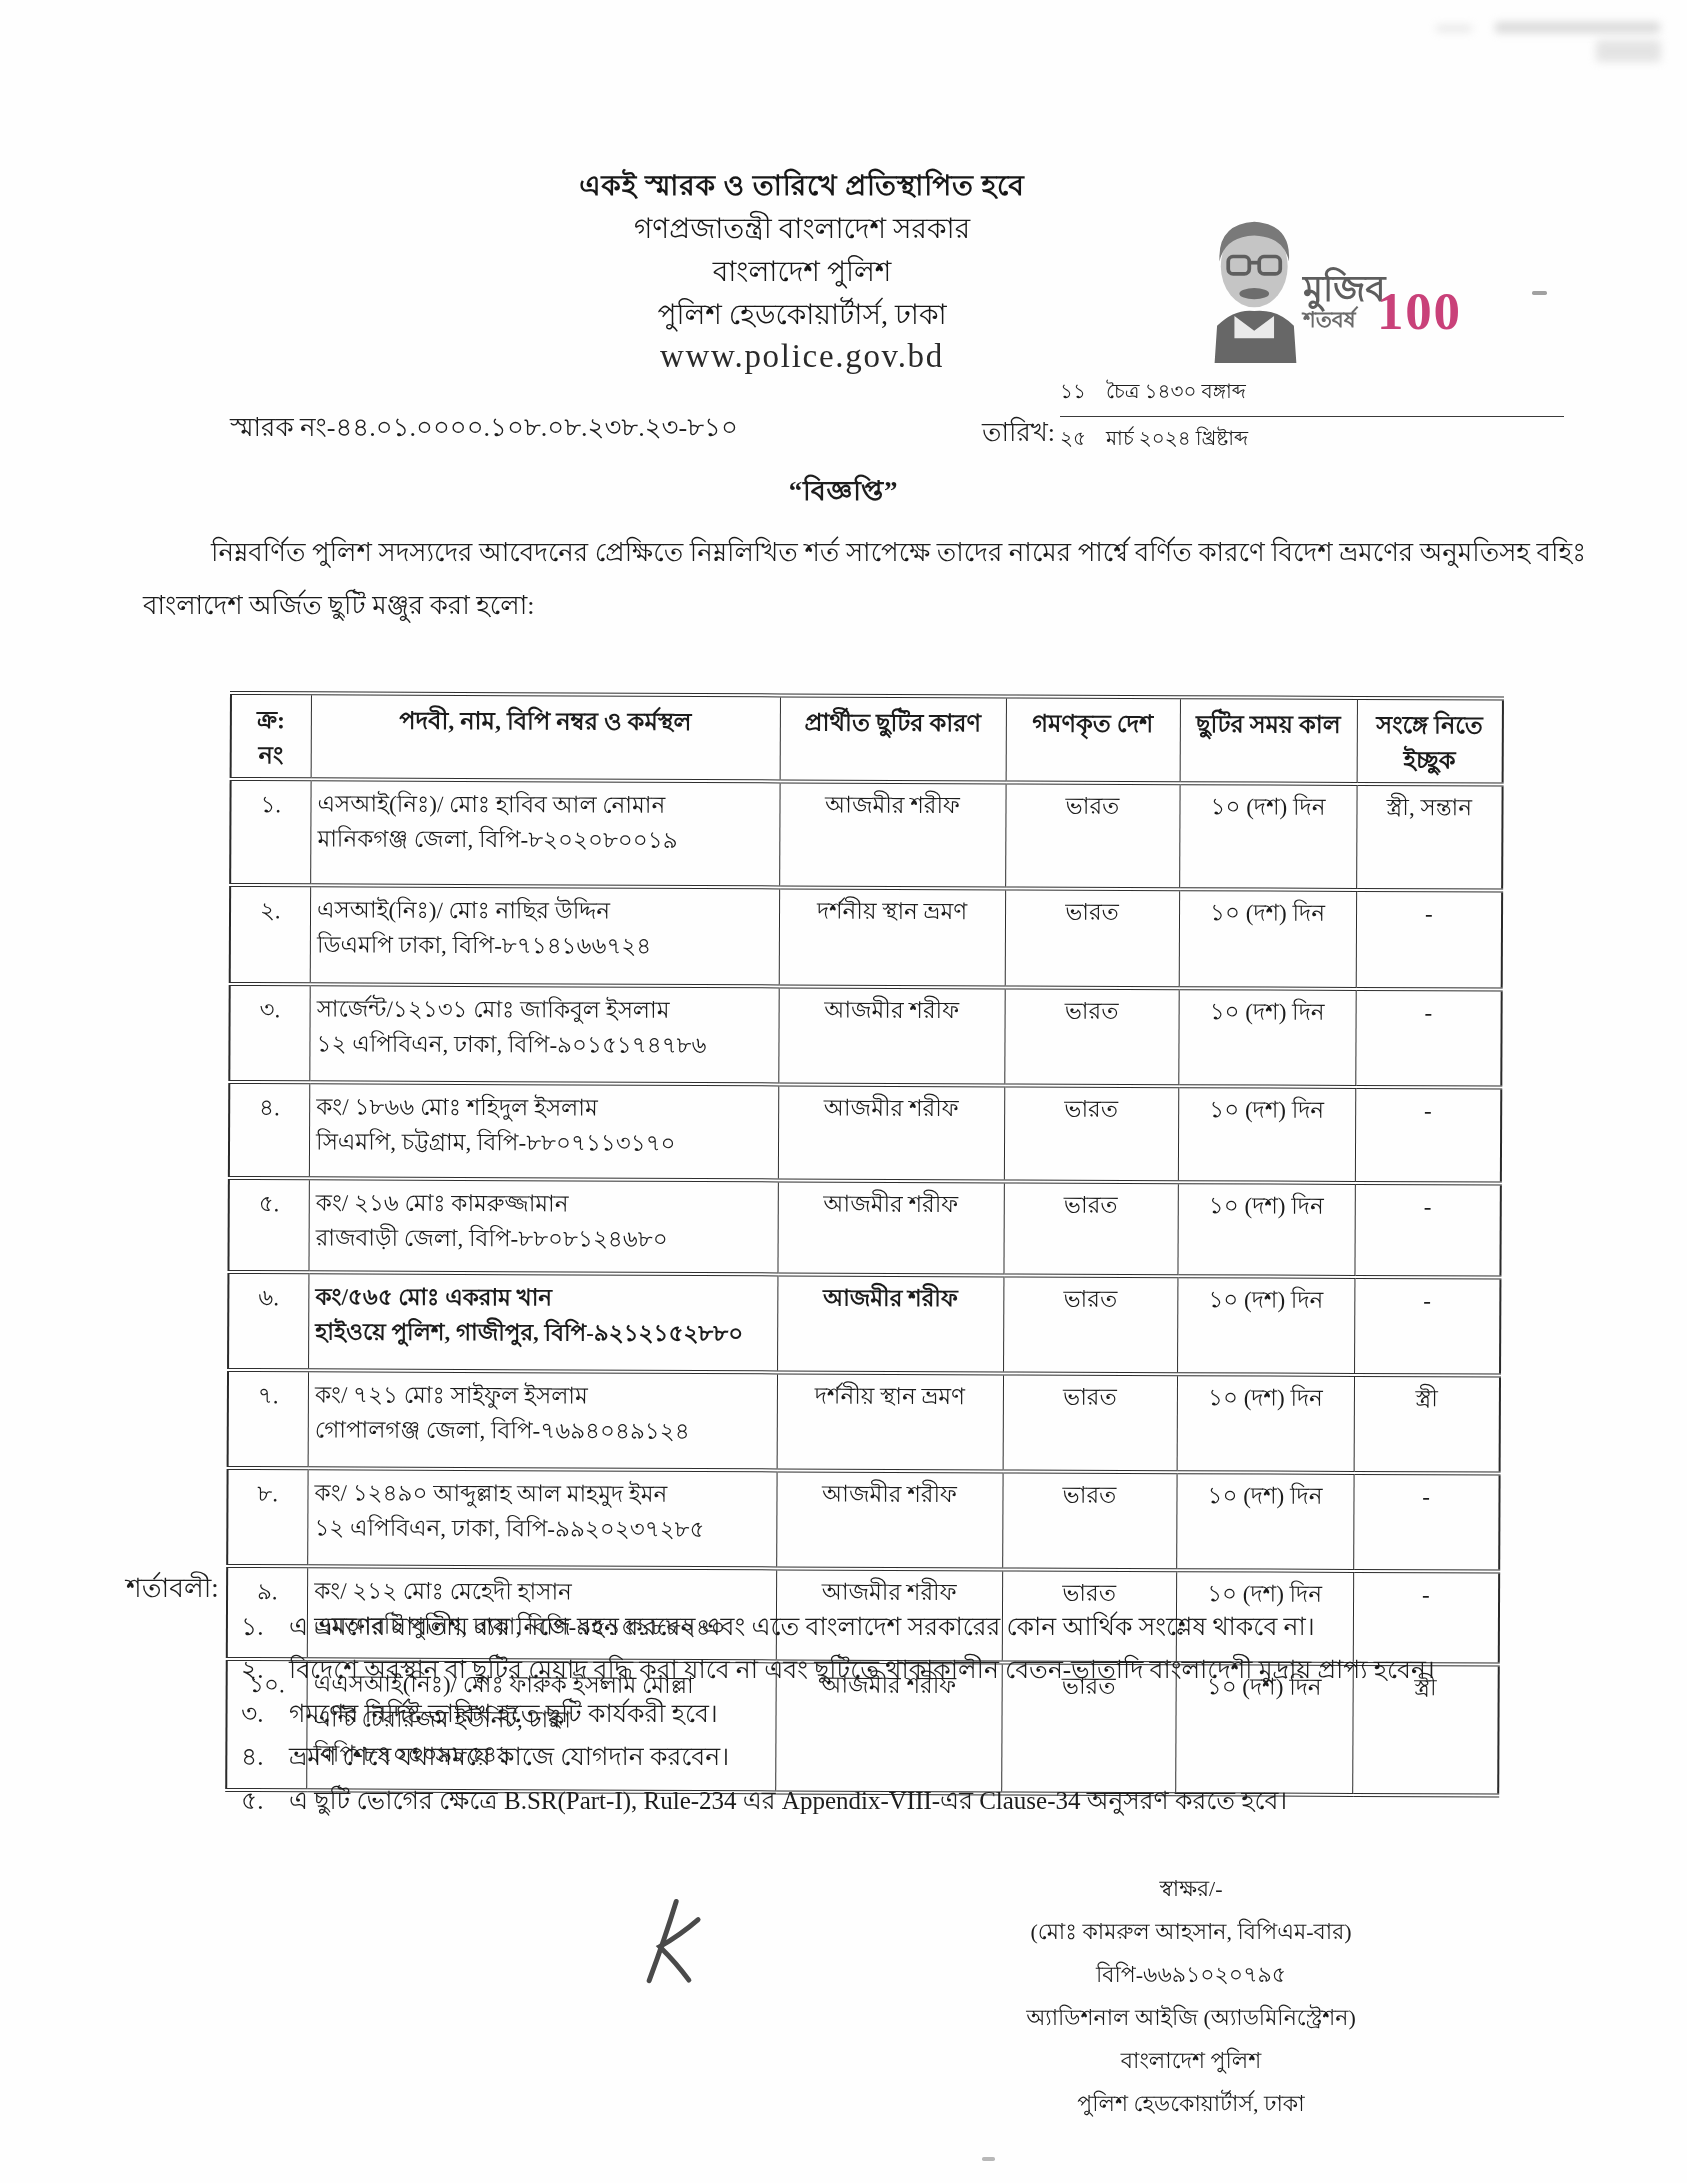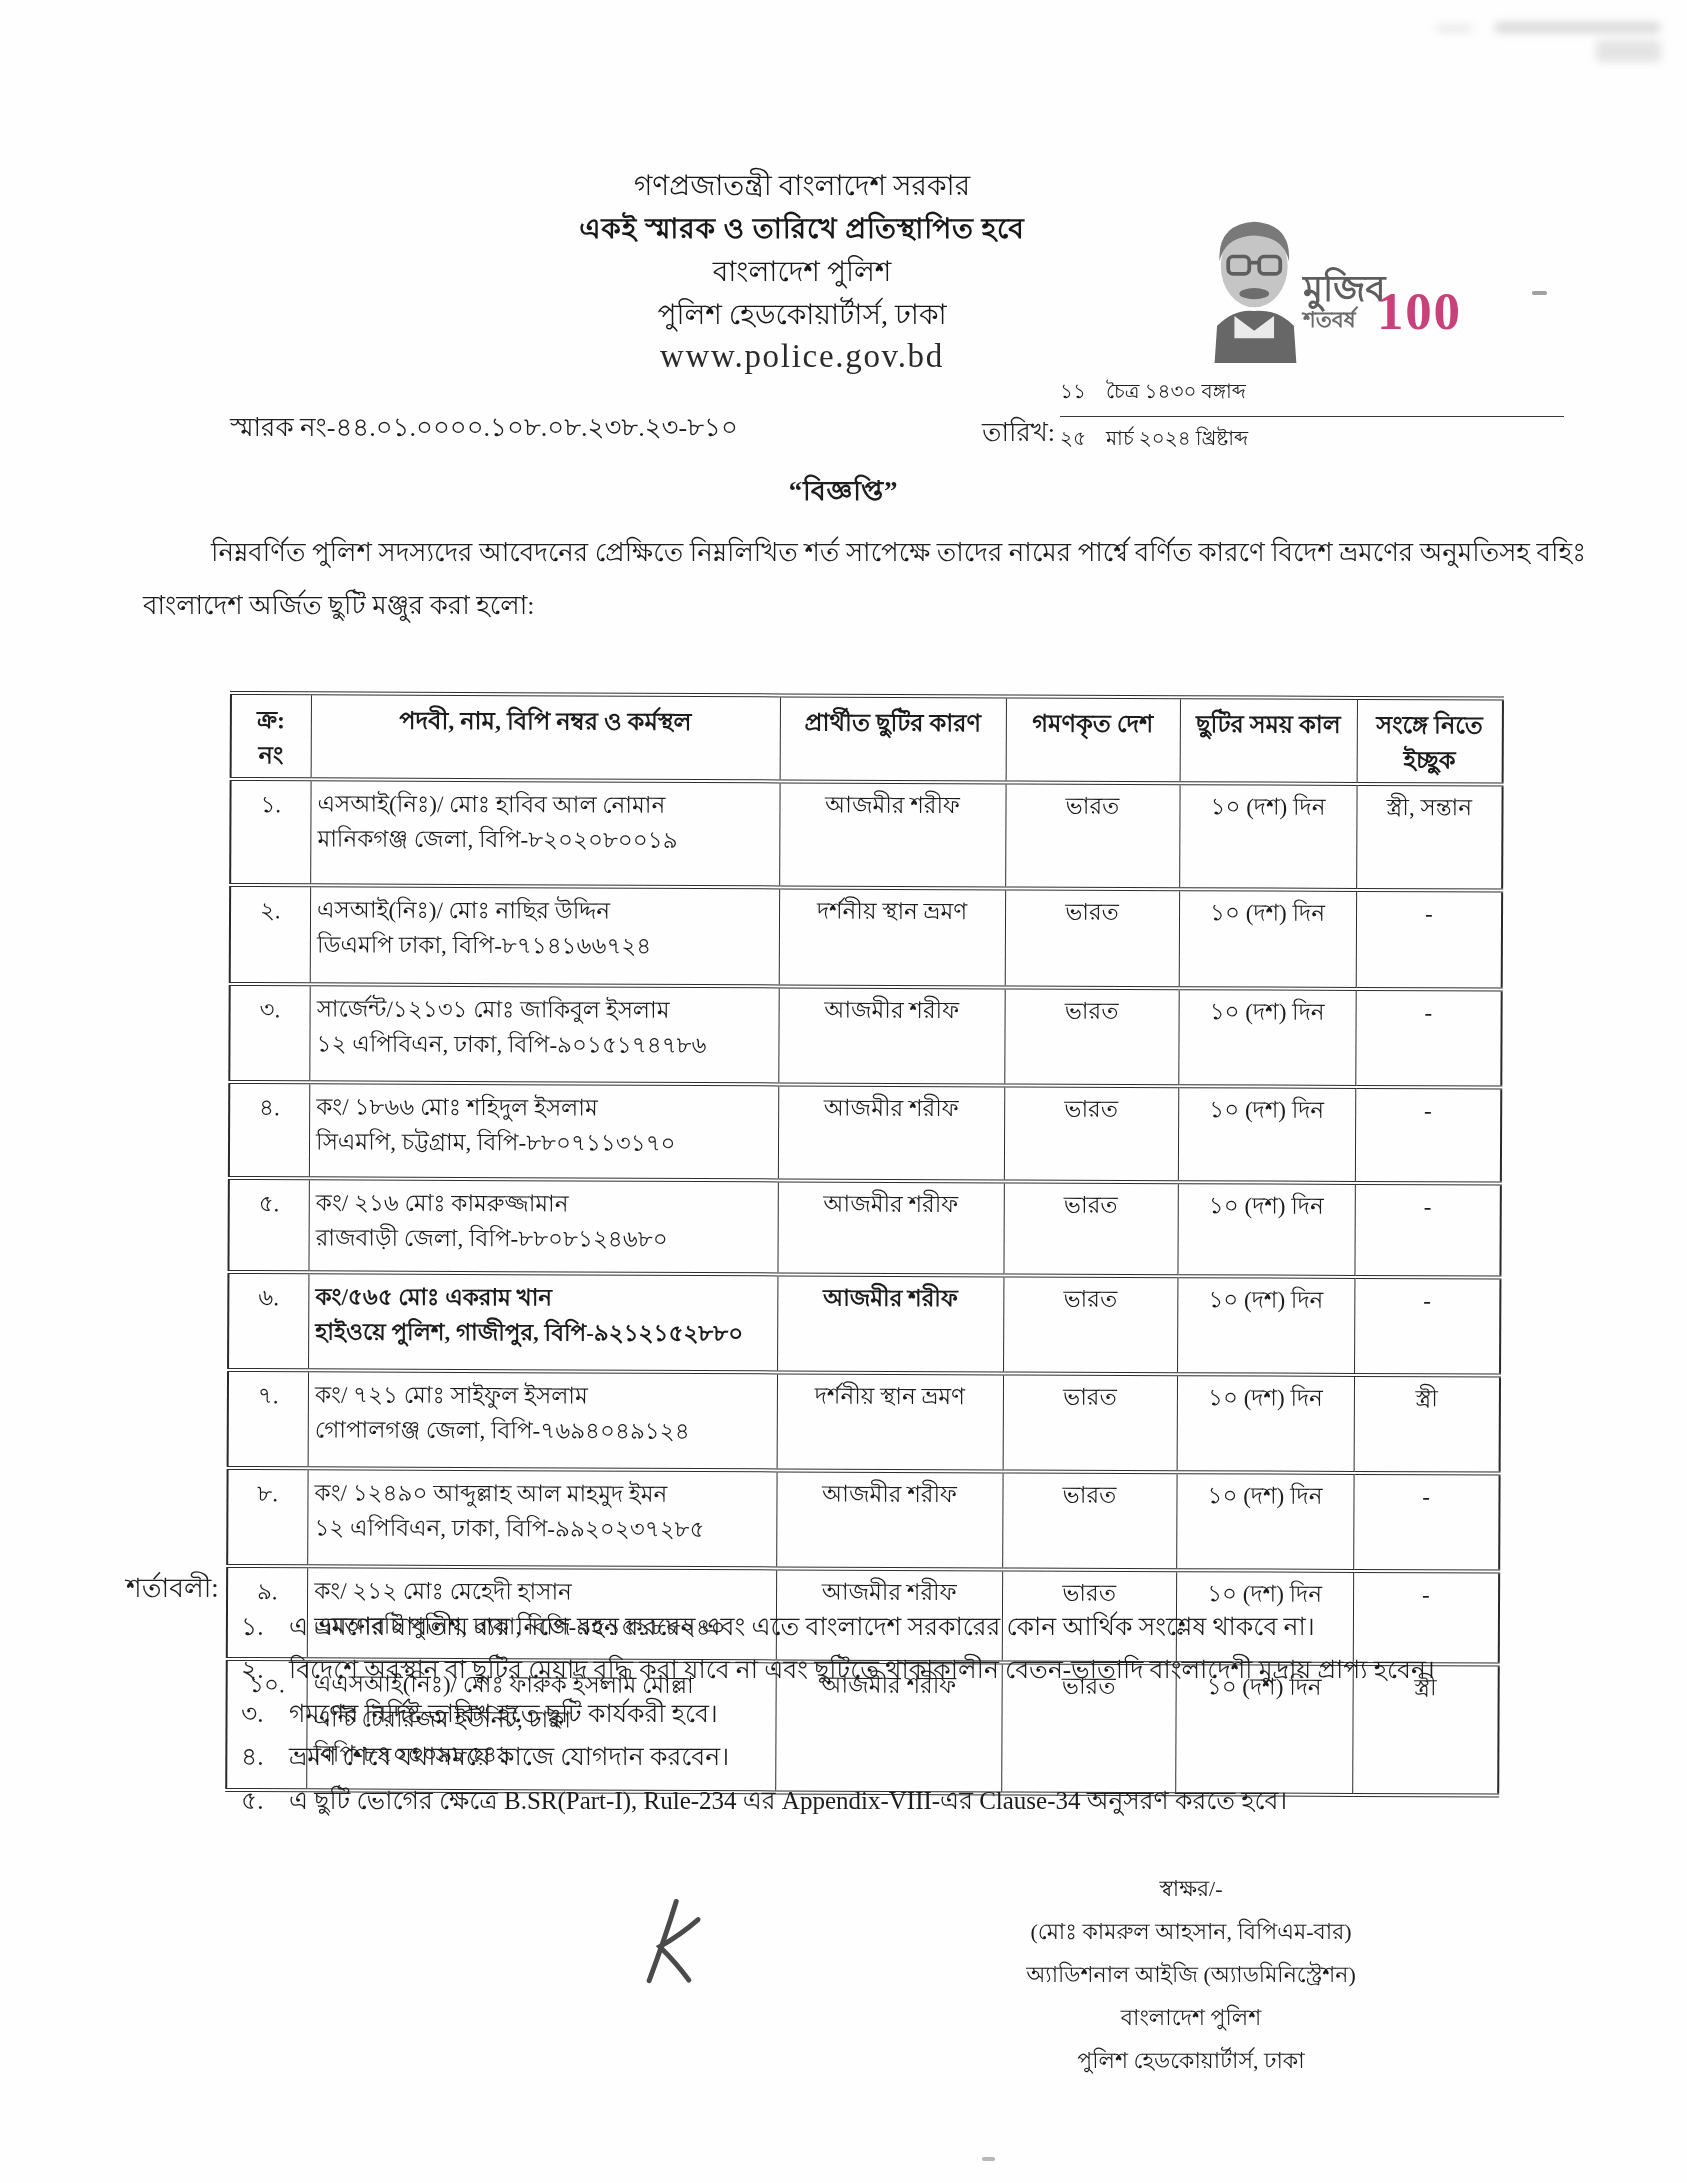--- a/index.html
+++ b/index.html
@@ -73,22 +73,22 @@
 
 <div class="page">
 
   <div class="abs smudge sm1"></div>
   <div class="abs smudge sm2"></div>
   <div class="abs smudge sm3"></div>
   <div class="abs dash1"></div>
   <div class="abs dash2"></div>
 
   <div class="abs head-block">
+    <div class="head-line note">একই স্মারক ও তারিখে প্রতিস্থাপিত হবে</div>
     <div class="head-line">গণপ্রজাতন্ত্রী বাংলাদেশ সরকার</div>
-    <div class="head-line note">একই স্মারক ও তারিখে প্রতিস্থাপিত হবে</div>
     <div class="head-line">বাংলাদেশ পুলিশ</div>
     <div class="head-line">পুলিশ হেডকোয়ার্টার্স, ঢাকা</div>
     <div class="head-line site">www.police.gov.bd</div>
   </div>
 
   <div class="abs logo">
     <svg width="112" height="161" viewBox="0 0 90 130">
       <ellipse cx="46" cy="52" rx="27" ry="33" fill="#b9b9b9"></ellipse>
       <path d="M18,48 Q16,18 46,16 Q76,18 74,48 Q70,28 46,27 Q22,28 18,48 Z" fill="#5c5c5c"></path>
       <rect x="25" y="44" width="17" height="14" rx="4" fill="none" stroke="#3c3c3c" stroke-width="3"></rect>
@@ -258,19 +258,20 @@
   <div class="abs hand-k">
     <svg width="83" height="99" viewBox="0 0 100 120">
       <path d="M46,8 C40,34 30,72 20,106" fill="none" stroke="#4a4a4a" stroke-width="6" stroke-linecap="round"></path>
       <path d="M74,28 C58,44 42,56 30,64 C44,76 58,90 68,102" fill="none" stroke="#4a4a4a" stroke-width="6" stroke-linecap="round"></path>
     </svg>
   </div>
 
   <div class="abs sig-block">
     <div class="sig-line">স্বাক্ষর/-</div>
     <div class="sig-line">(মোঃ কামরুল আহসান, বিপিএম-বার)</div>
+    <div class="sig-line">বিপি-৬৬৯১০২০৭৯৫</div>
     <div class="sig-line">অ্যাডিশনাল আইজি (অ্যাডমিনিস্ট্রেশন)</div>
     <div class="sig-line">বাংলাদেশ পুলিশ</div>
     <div class="sig-line">পুলিশ হেডকোয়ার্টার্স, ঢাকা</div>
   </div>
 
 </div>
 
 
 </body></html>

